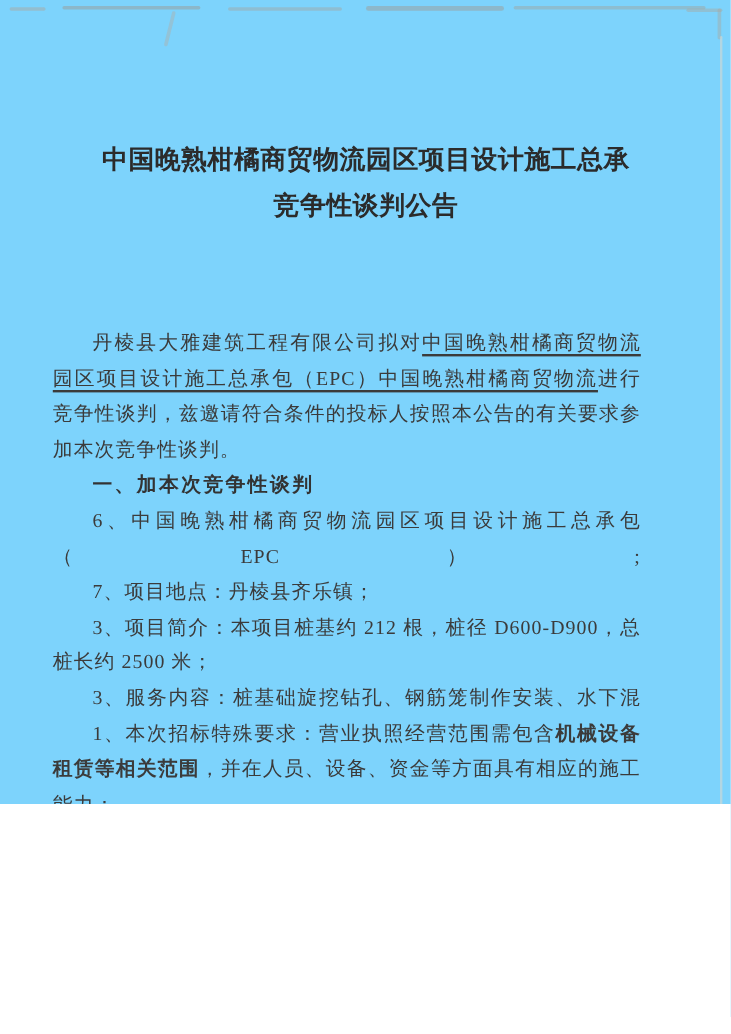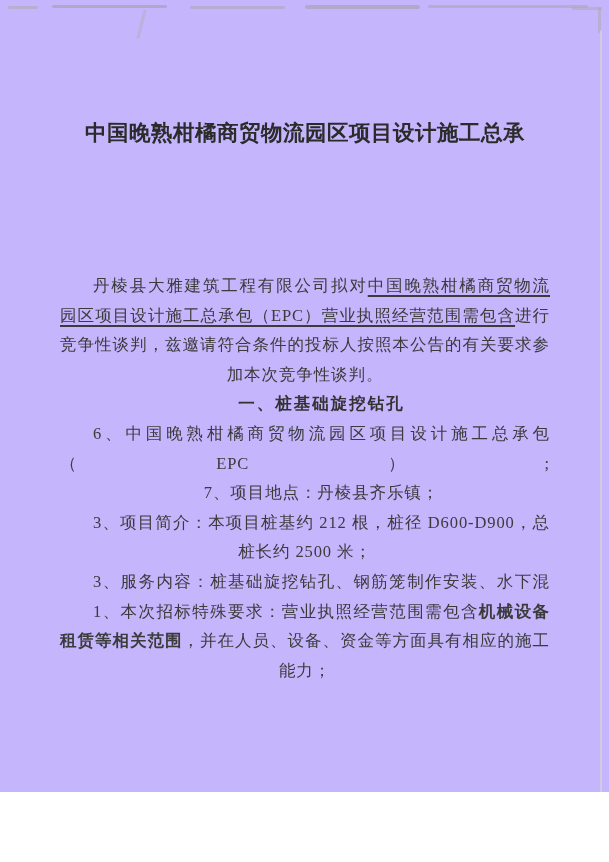--- a/index.html
+++ b/index.html
@@ -1,28 +1,28 @@
 <!DOCTYPE html>
 <html><head>
 <meta charset="utf-8">
 <style>
   html,body{margin:0;padding:0;}
   body{width:609px;height:862px;overflow:hidden;font-family:"Liberation Serif","DejaVu Serif",serif;}
-  .page{position:relative;width:609px;height:792px;background:#c4b5fd;overflow:hidden;}
+  .page{position:relative;width:609px;height:670px;background:#7dd3fc;overflow:hidden;}
 
   
   .art{position:absolute;border-radius:2px;}
 
   
   .title-block{position:absolute;top:114px;left:60px;width:490px;}
   .t-line{line-height:38px;text-align:center;font-weight:bold;font-size:21.5px;letter-spacing:0.5px;color:#2b2b2b;}
 
   
-  .content{position:absolute;top:271px;left:60px;width:490px;color:#3b3b3b;font-size:16.5px;letter-spacing:0.9px;}
-  .ln{line-height:29.6px;text-align:center;}
+  .content{position:absolute;top:271px;left:44px;width:490px;color:#3b3b3b;font-size:16.5px;letter-spacing:0.9px;}
+  .ln{line-height:29.6px;text-align:left;}
   .just{text-align:justify;text-align-last:justify;}
   .ind{text-indent:33px;}
   .tight{letter-spacing:0.2px;}
   .head{font-weight:bold;letter-spacing:2px;color:#333;}
   .u{text-decoration:underline;text-underline-offset:4px;text-decoration-thickness:1.5px;}
   .b{font-weight:bold;}
 </style>
 </head>
 <body>
 
@@ -33,30 +33,31 @@
   <div class="art" style="left:140px;top:9px;width:3px;height:30px;background:#b0b0aa;opacity:.45;transform:rotate(14deg);"></div>
   <div class="art" style="left:190px;top:6px;width:95px;height:3px;background:#a5a5a0;opacity:.45;"></div>
   <div class="art" style="left:305px;top:5px;width:115px;height:4px;background:#9e9e98;opacity:.5;"></div>
   <div class="art" style="left:428px;top:5px;width:160px;height:3px;background:#a2a29c;opacity:.45;"></div>
   <div class="art" style="left:572px;top:7px;width:30px;height:3px;background:#a8a8a2;opacity:.45;"></div>
   <div class="art" style="left:598px;top:7px;width:3px;height:26px;background:#a8a8a2;opacity:.45;"></div>
   <div class="art" style="left:600px;top:30px;width:2px;height:832px;background:#ded8cc;opacity:.55;"></div>
 
   <div class="title-block">
     <div class="t-line">中国晚熟柑橘商贸物流园区项目设计施工总承</div>
+    <div class="t-line">竞争性谈判公告</div>
   </div>
 
   <div class="content">
 
     <div class="ln just ind"><span>丹棱县大雅建筑工程有限公司拟对</span><span class="u">中国晚熟柑橘商贸物流</span></div>
-    <div class="ln just"><span class="u">园区项目设计施工总承包（EPC）营业执照经营范围需包含</span><span>进行</span></div>
+    <div class="ln just"><span class="u">园区项目设计施工总承包（EPC）中国晚熟柑橘商贸物流</span><span>进行</span></div>
     <div class="ln just"><span>竞争性谈判，兹邀请符合条件的投标人按照本公告的有关要求参</span></div>
     <div class="ln"><span>加本次竞争性谈判。</span></div>
 
-    <div class="ln ind head">一、桩基础旋挖钻孔</div>
+    <div class="ln ind head">一、加本次竞争性谈判</div>
     <div class="ln just ind">6、中国晚熟柑橘商贸物流园区项目设计施工总承包（EPC）;</div>
     <div class="ln ind">7、项目地点：丹棱县齐乐镇；</div>
     <div class="ln just ind">3、项目简介：本项目桩基约 212 根，桩径 D600-D900，总</div>
     <div class="ln">桩长约 2500 米；</div>
     <div class="ln just ind">3、服务内容：桩基础旋挖钻孔、钢筋笼制作安装、水下混</div>
 
     <div class="ln just ind"><span>1、本次招标特殊要求：营业执照经营范围需包含</span><span class="b">机械设备</span></div>
     <div class="ln just"><span class="b">租赁等相关范围</span><span>，并在人员、设备、资金等方面具有相应的施工</span></div>
     <div class="ln"><span>能力；</span></div>
 

